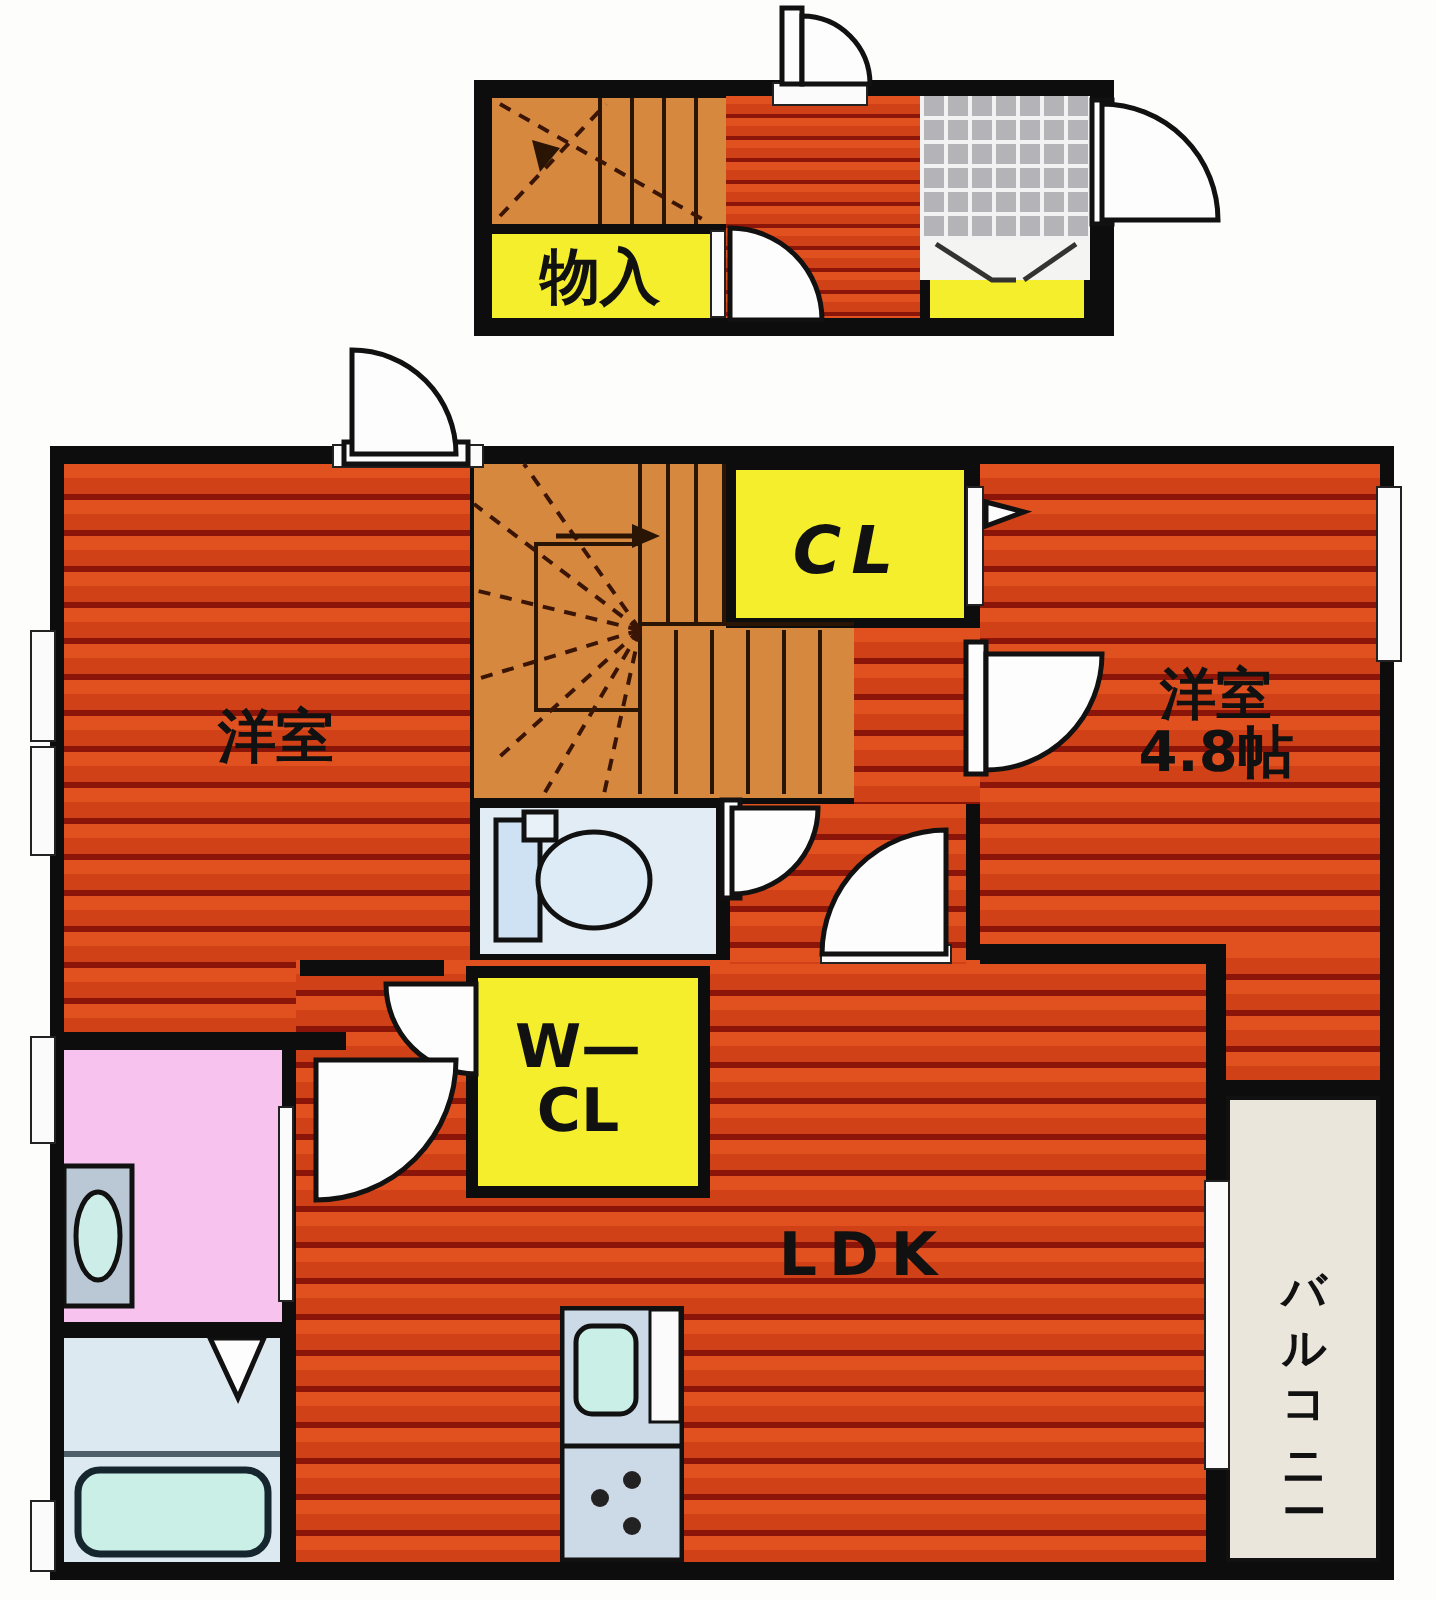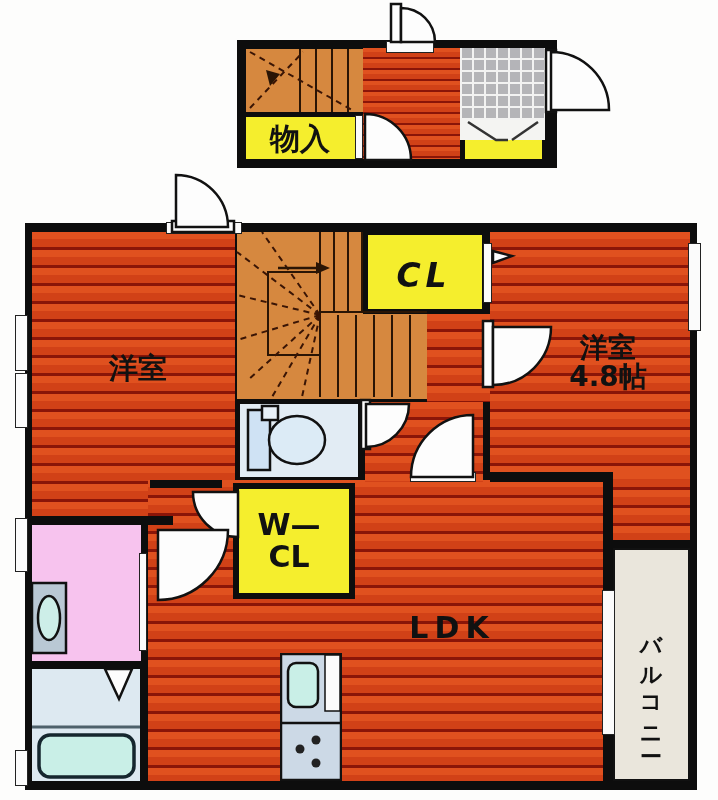--- a/index.html
+++ b/index.html
@@ -191,19 +191,19 @@
   <div class="lbl z50" style="left:608px;top:362px;font-size:28px;">
     <div>洋室</div>
     <div>4.8帖</div>
   </div>
 
   <div class="lbl z50" style="left:289px;top:540px;font-size:30px;">
     <div>W—</div>
     <div>CL</div>
   </div>
 
-  <div class="lbl z50" style="left:452px;top:628px;font-size:30px;">
+  <div class="lbl z50" style="left:432px;top:628px;font-size:30px;">
     <div style="letter-spacing:6px;">LDK</div>
   </div>
 
   <div class="lbl vlbl z50" style="left:640px;top:575px;font-size:22px;height:220px;letter-spacing:6px;">バルコニー</div>
 
 </div>
 
 </body></html>

